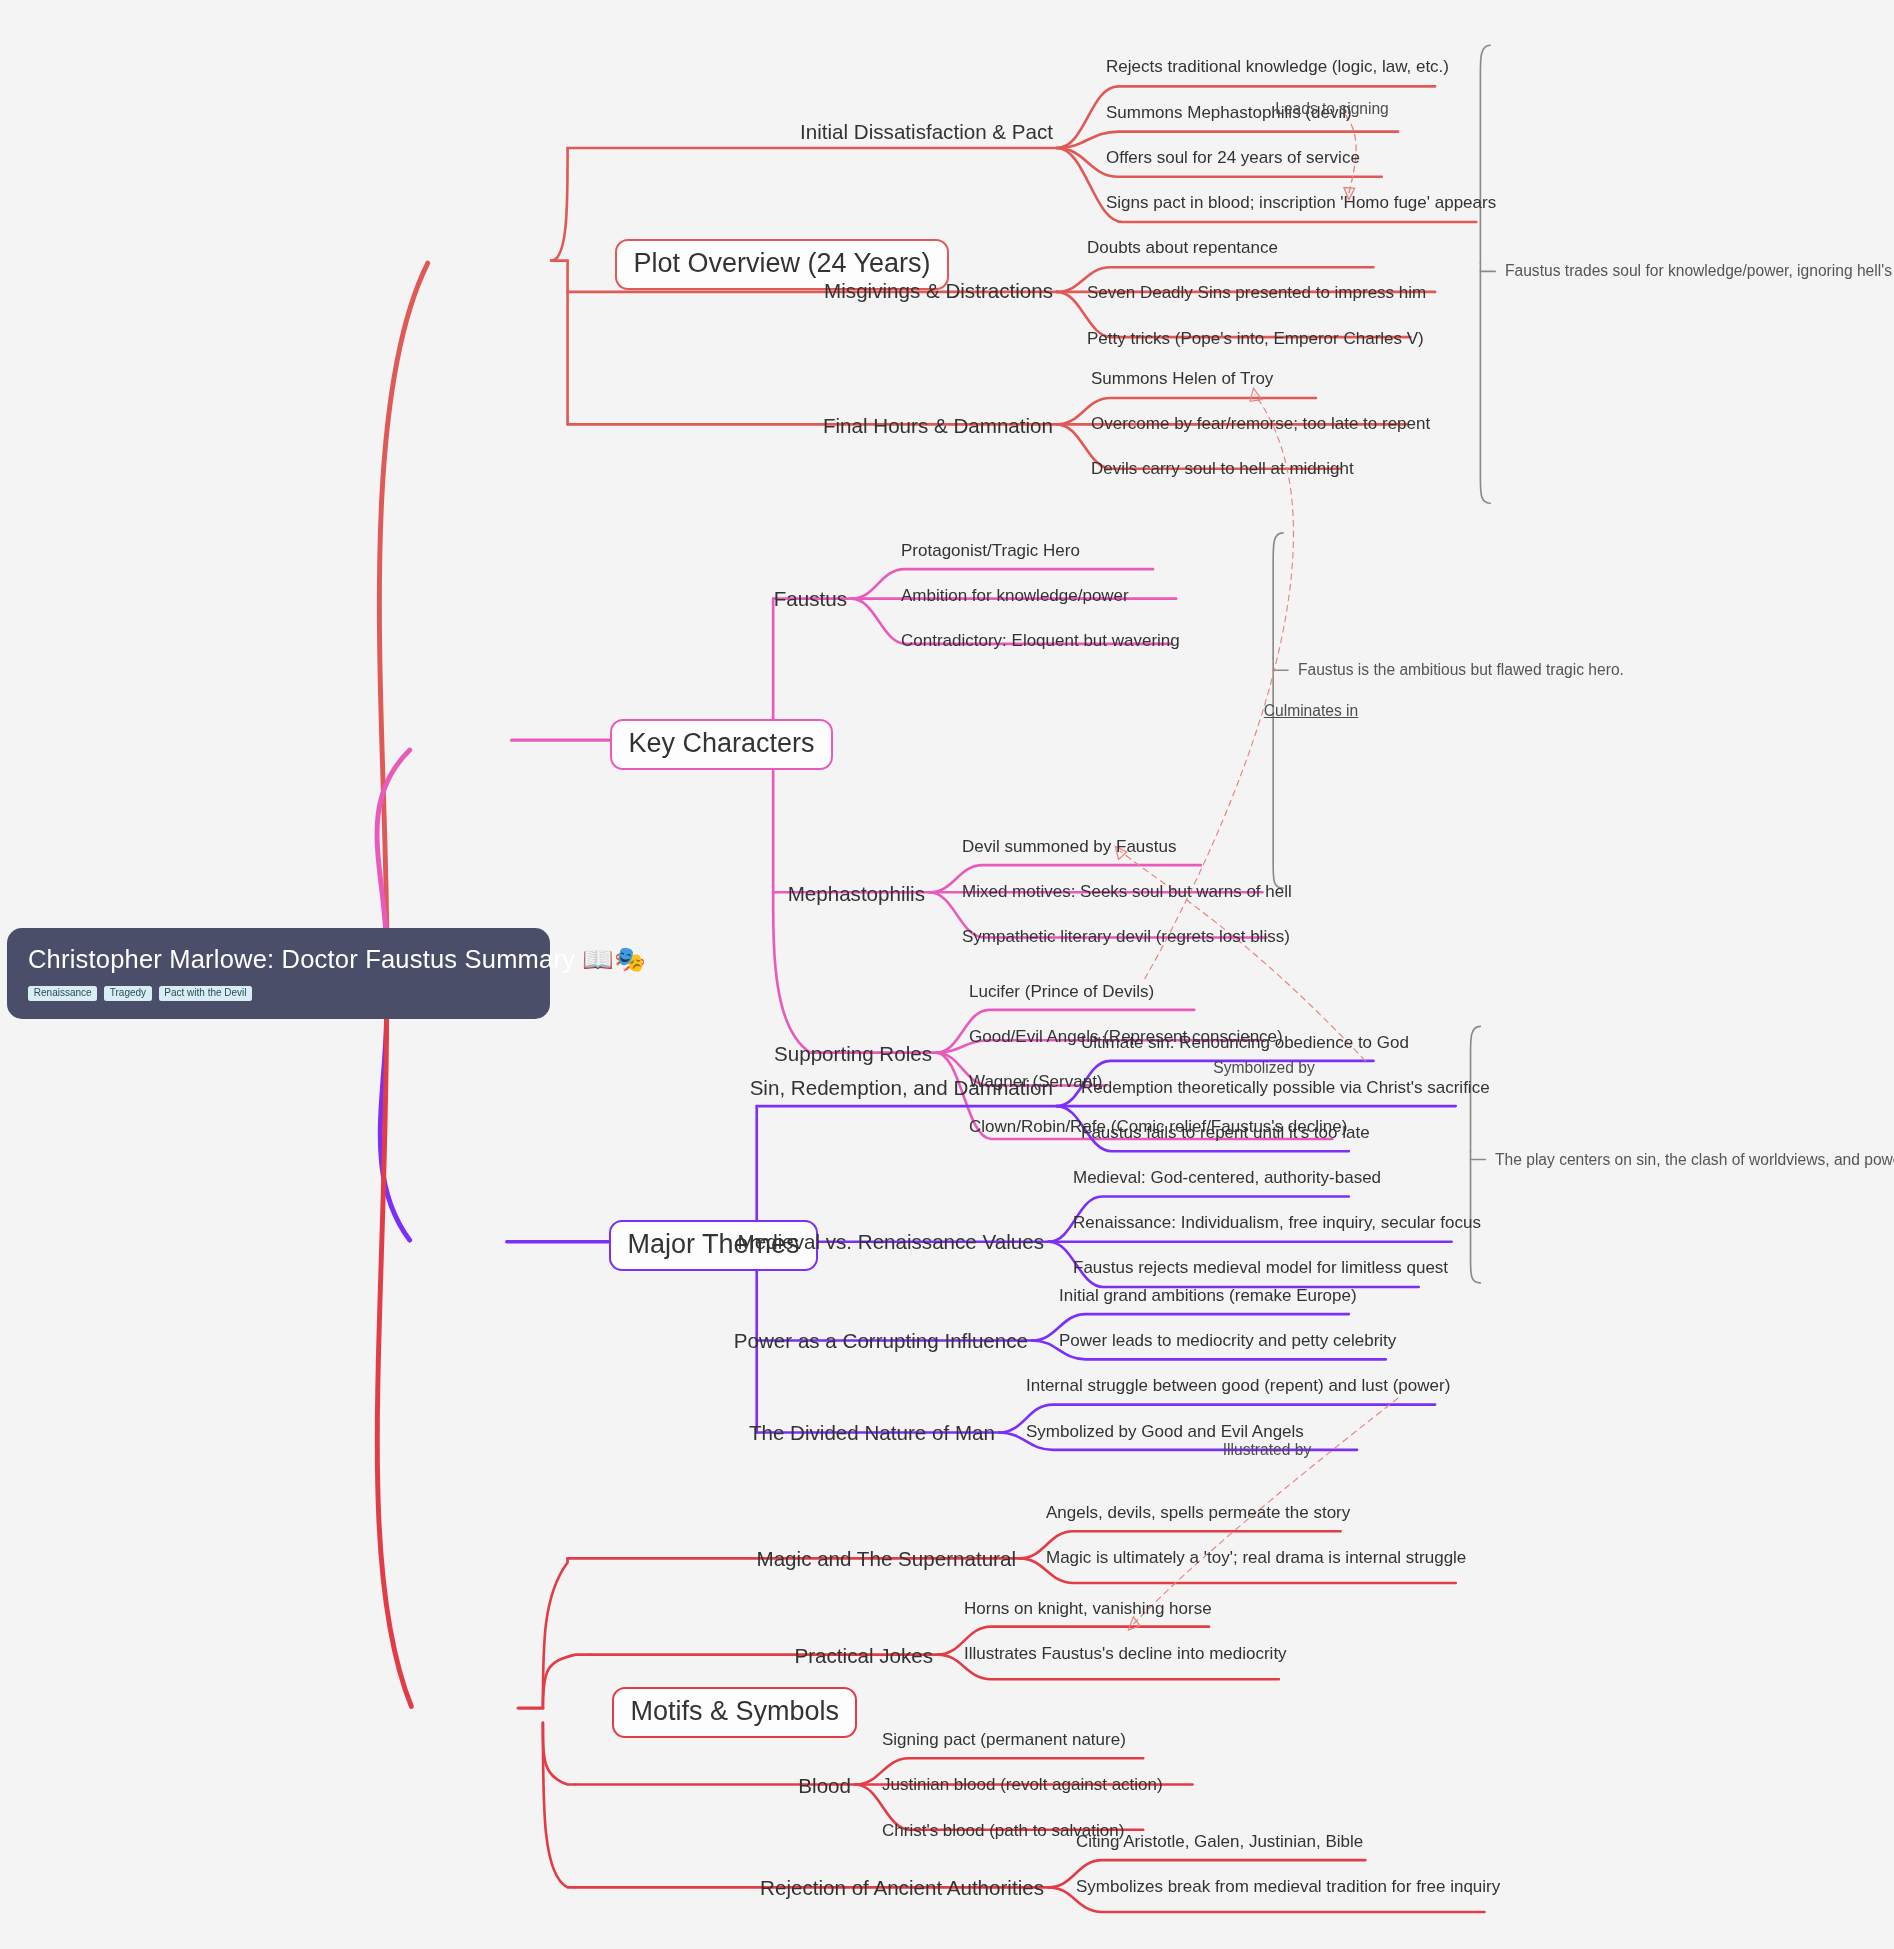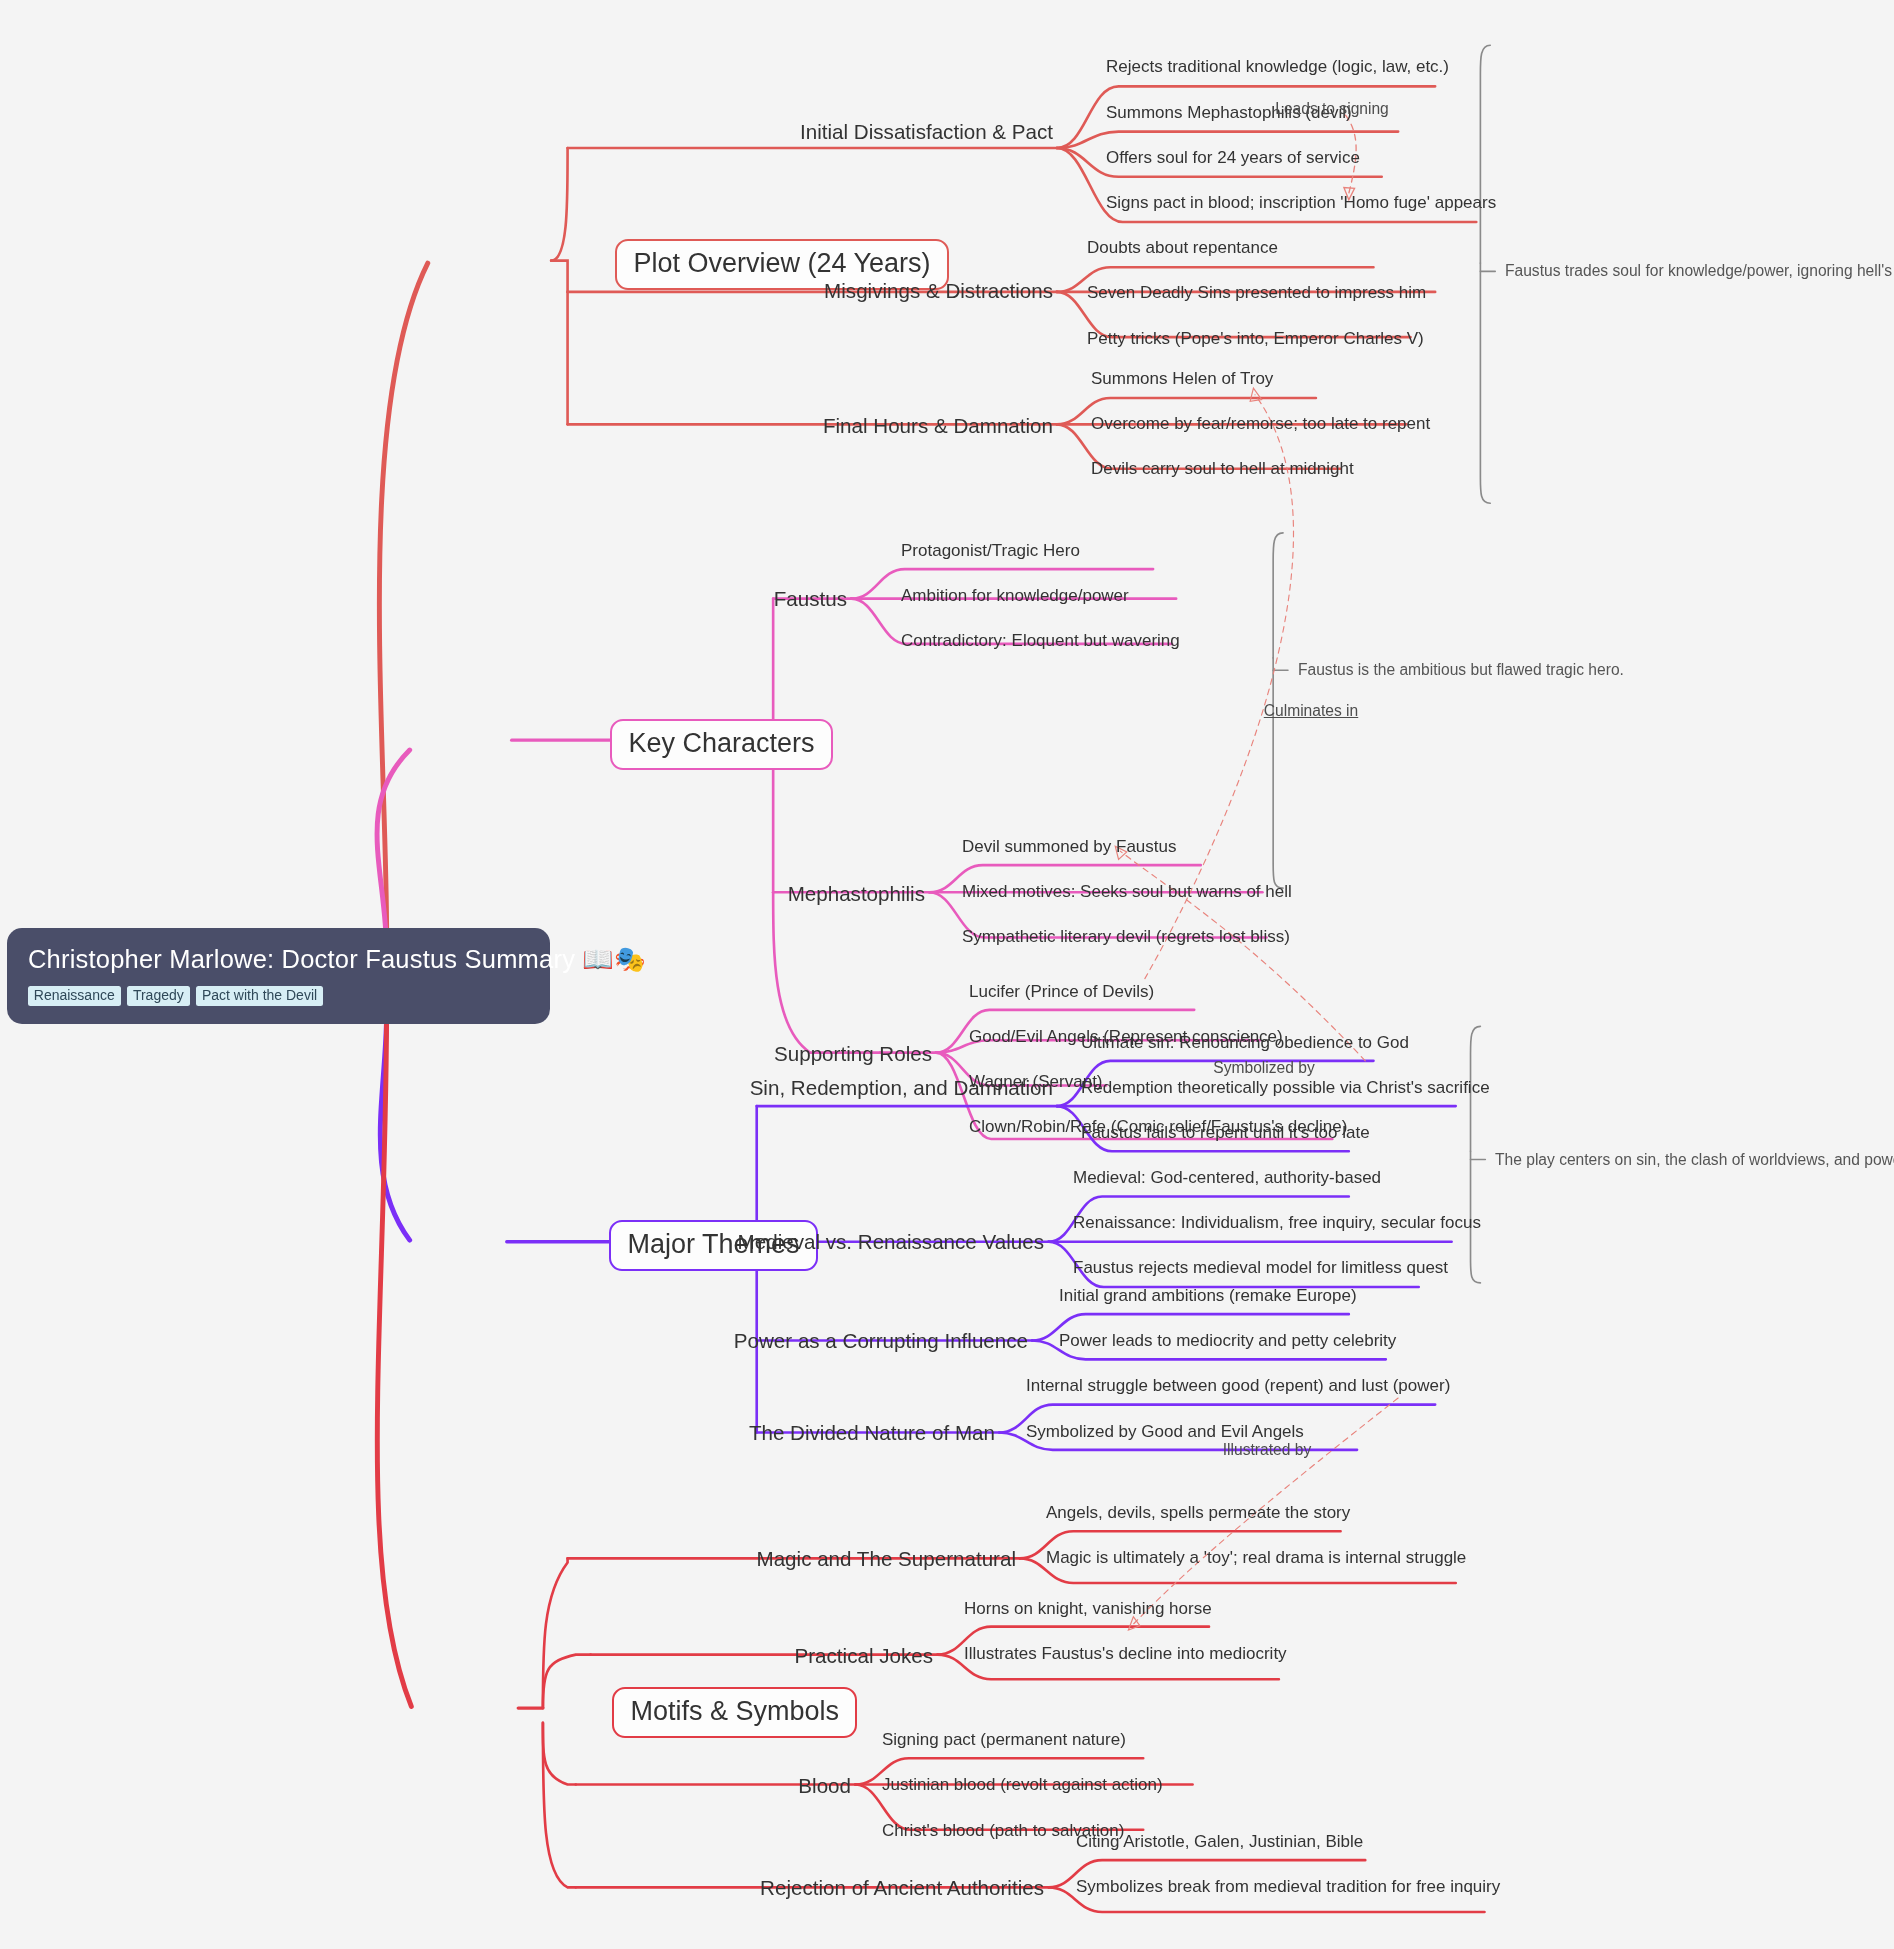--- a/index.html
+++ b/index.html
@@ -46,21 +46,21 @@
     color: #ffffff;
   }
   .root-tags {
     margin-top: 11.5px;
     display: flex;
     gap: 6.6px;
   }
   .root-tag {
     background: #d7eef5;
     color: #2f4858;
-    font-size: 14px;
+    font-size: 10px;
     padding: 1.6px 5.8px 2.5px 5.8px;
     border-radius: 2.5px;
     white-space: nowrap;
   }
   
   .pill {
     position: absolute;
     background: #fdfdfd;
     border: 2.5px solid #e0574f;
     border-radius: 13px;

